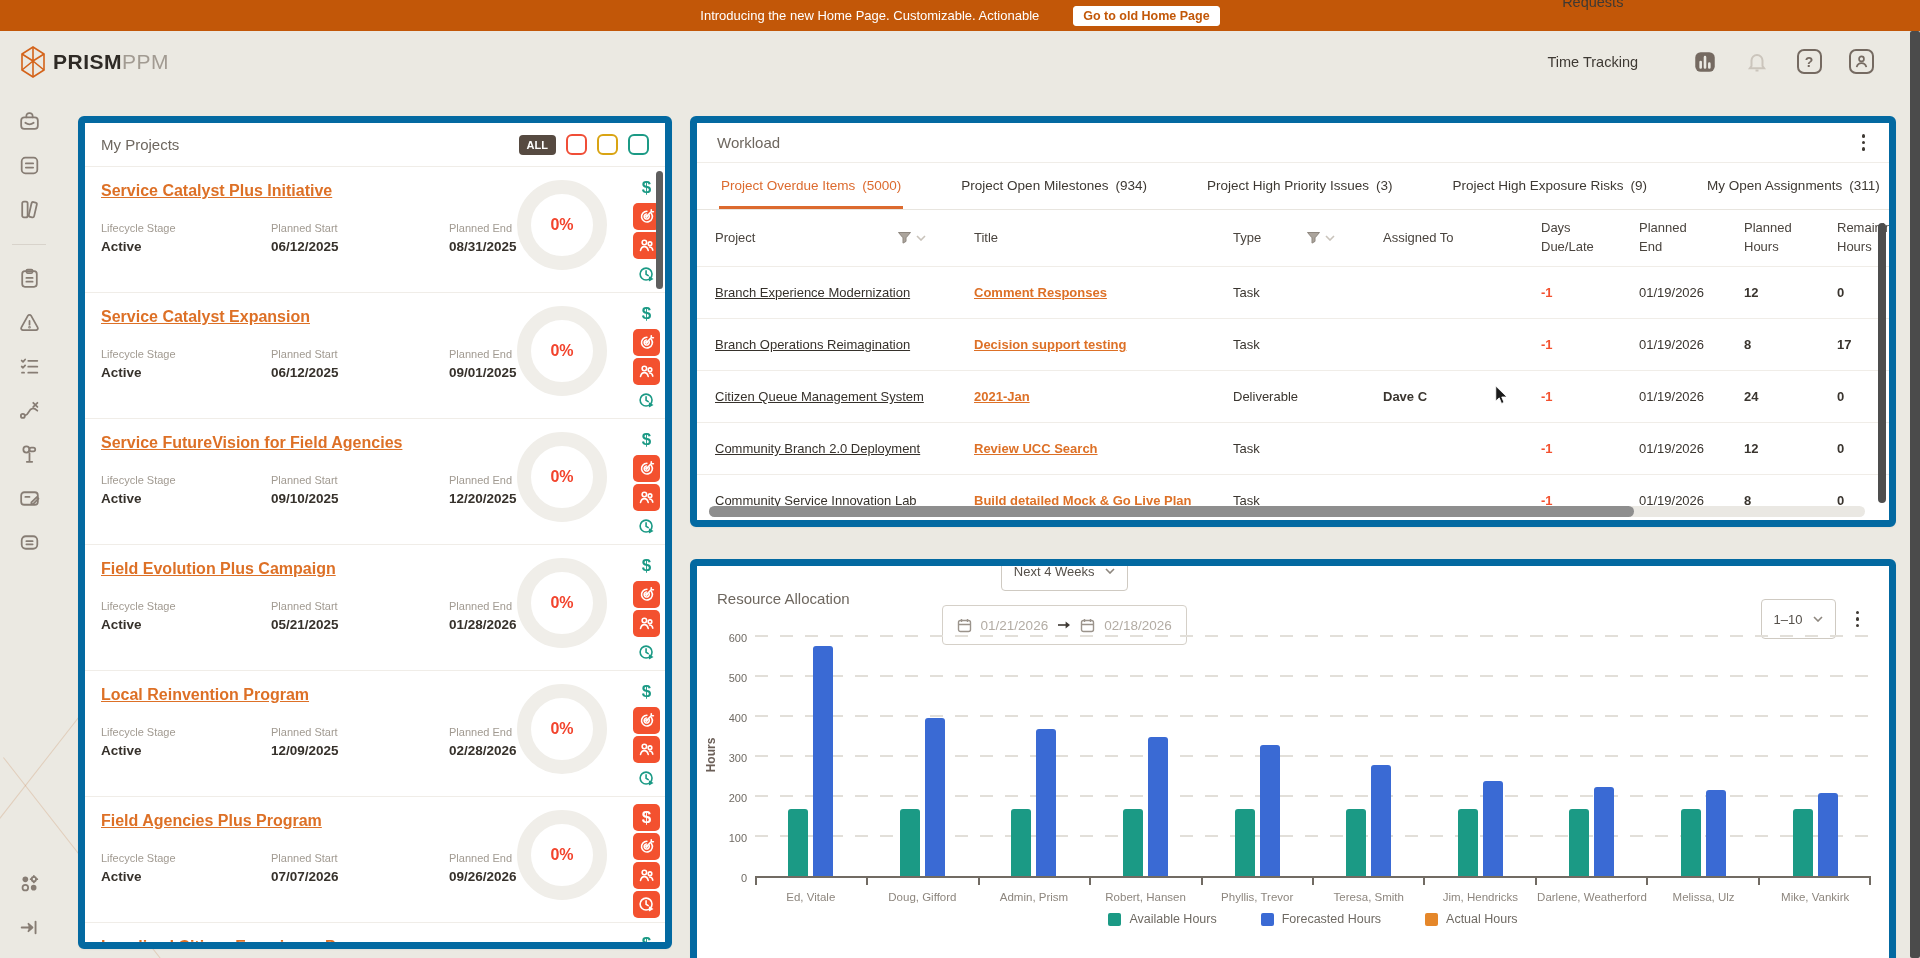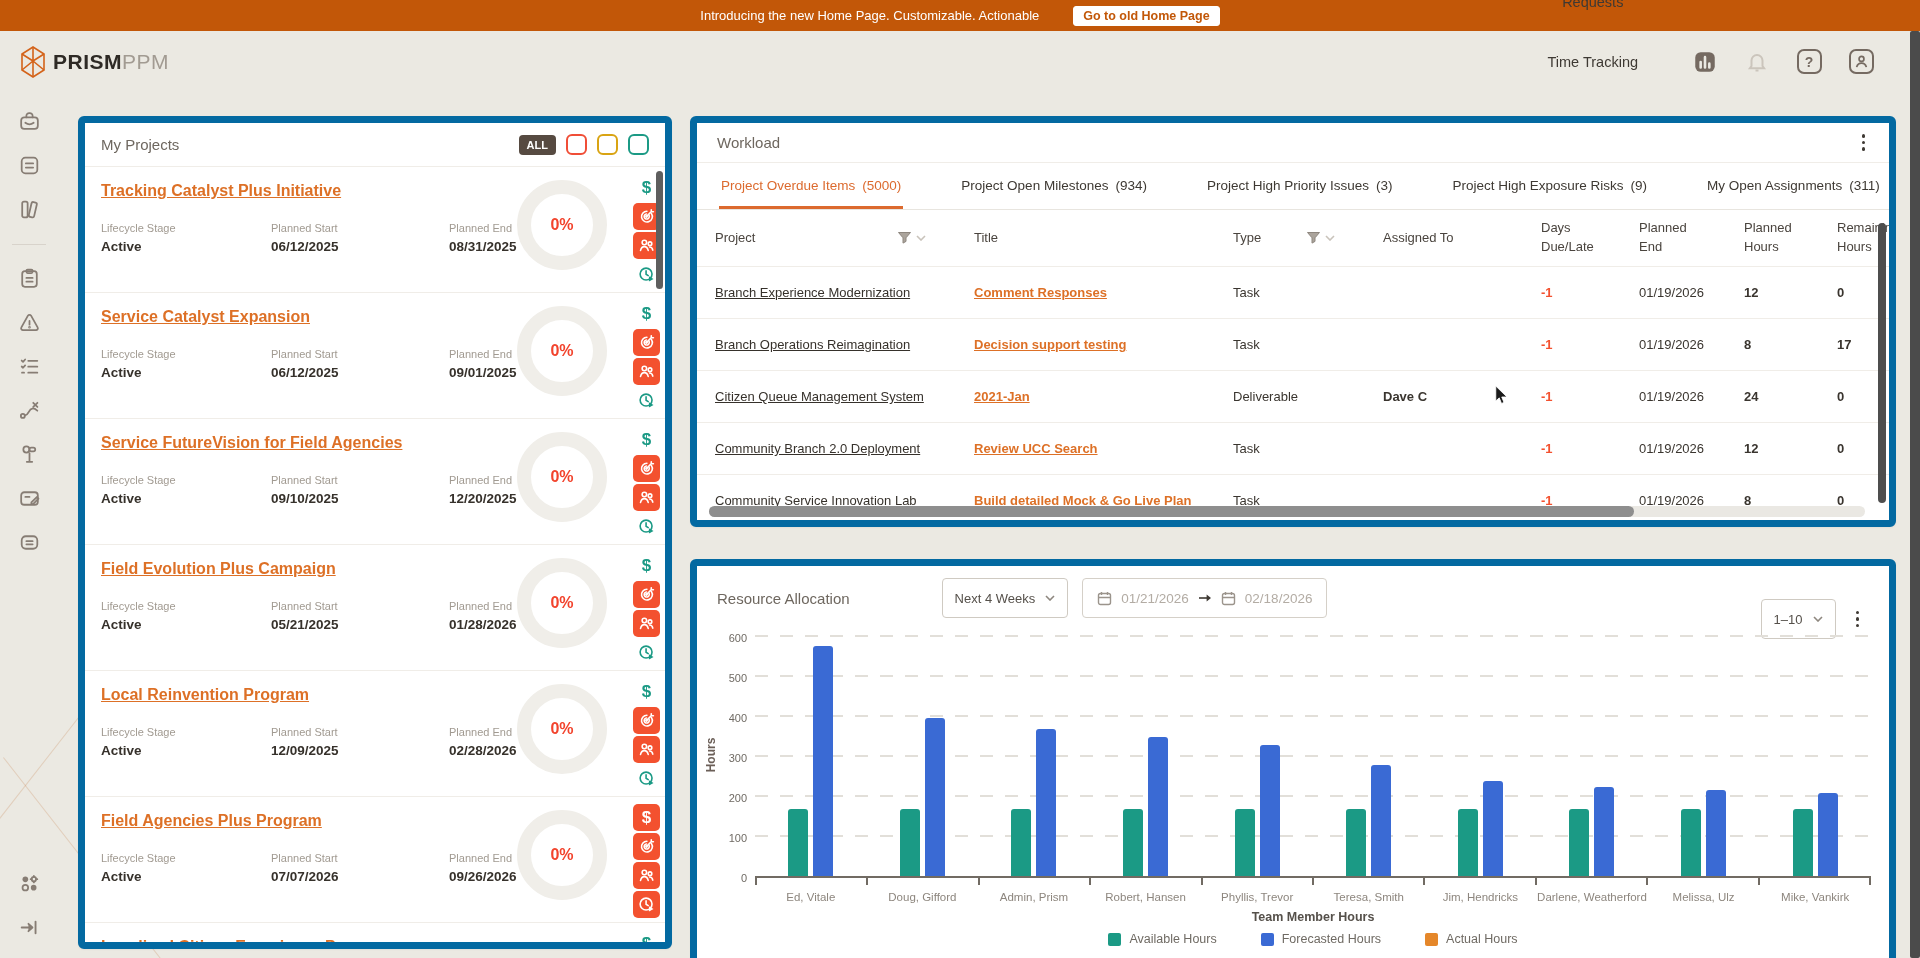--- a/index.html
+++ b/index.html
@@ -88,21 +88,21 @@
   .lnk-orange { color:#DD7026; font-weight:600; text-decoration:underline; cursor:pointer; }
   .c-days { color:#F3512F; font-weight:600; }
   .c-bold { font-weight:700; }
   .wl-hscroll { position:absolute; left:12px; right:24px; bottom:3px; height:11px; background:#EAE8E3; border-radius:6px; }
   .wl-hscroll .thumb { position:absolute; left:0; top:0; height:11px; width:80%; background:#8E8E8E; border-radius:6px; }
   .wl-vscroll { position:absolute; right:3px; top:100px; width:8px; height:280px; background:#4E4E4E; border-radius:4px; }
 
   
   #resource { left:690px; top:559px; width:1206px; height:410px; overflow:hidden; }
   .ra-header { height:64px; display:flex; align-items:center; padding:0 26px 0 20px; }
-  .ra-controls { display:flex; align-items:center; gap:14px; margin-left:92px; }
+  .ra-controls { display:flex; align-items:center; gap:14px; margin-left:92px;flex-direction:column; }
   .select-box { height:40px; background:#fff; border:1px solid #CFCAC2; border-radius:4px; display:flex; align-items:center;
                 gap:10px; padding:0 12px; font-size:13px; color:#55504A; cursor:pointer; }
   .date-box { height:40px; border:1px solid #D5D0C8; border-radius:4px; display:flex; align-items:center; gap:9px;
               padding:0 14px; font-size:13.5px; color:#B3ACA4; background:#fff; cursor:pointer; }
   .ra-right { margin-left:auto; display:flex; align-items:center; gap:16px;margin-top:42px; }
 
   .chart { position:relative; padding:8px 18px 0 14px; }
   .chart-ylabel { position:absolute; left:-16px; top:118px; transform:rotate(-90deg); font-size:12px; font-weight:700; color:#6B5F58; width:60px; text-align:center; }
   .chart-main { display:flex; }
   .chart-yticks { position:relative; width:44px; height:240px; flex:none; }
@@ -276,21 +276,21 @@
     <div class="mp-filters">
       <span class="badge-all">ALL</span>
       <span class="fsq" style="border-color:#F04E37;"></span>
       <span class="fsq" style="border-color:#D9A413;"></span>
       <span class="fsq" style="border-color:#1B9A85;"></span>
     </div>
   </div>
   <div>
       <div class="pcard">
     <div>
-      <a class="pcard-title">Tracking Catalyst Plus Initiative</a>
+      <a class="pcard-title">Service Catalyst Plus Initiative</a>
       <div class="pcard-meta">
         <div class="meta-col1">
               <div class="mlabel l-lifecycle">Lifecycle Stage</div>
               <div class="mvalue v-lifecycle">Active</div>
             </div>
         <div class="meta-col2">
               <div class="mlabel l-start">Planned Start</div>
               <div class="mvalue v-start">06/12/2025</div>
             </div>
         <div class="meta-col3">
@@ -851,21 +851,20 @@
             <div class="xl">Doug, Gifford</div>
             <div class="xl">Admin, Prism</div>
             <div class="xl">Robert, Hansen</div>
             <div class="xl">Phyllis, Trevor</div>
             <div class="xl">Teresa, Smith</div>
             <div class="xl">Jim, Hendricks</div>
             <div class="xl">Darlene, Weatherford</div>
             <div class="xl">Melissa, Ulz</div>
             <div class="xl">Mike, Vankirk</div>
           </div>
-        <div class="chart-xaxis-title">Team Member Hours</div>
         <div class="chart-legend">
             <div class="lg-item">
               <span class="lg-sw" style="background: rgb(27, 154, 133);"></span>
               <span>Available Hours</span>
             </div>
             <div class="lg-item">
               <span class="lg-sw" style="background: rgb(58, 106, 212);"></span>
               <span>Forecasted Hours</span>
             </div>
             <div class="lg-item">

